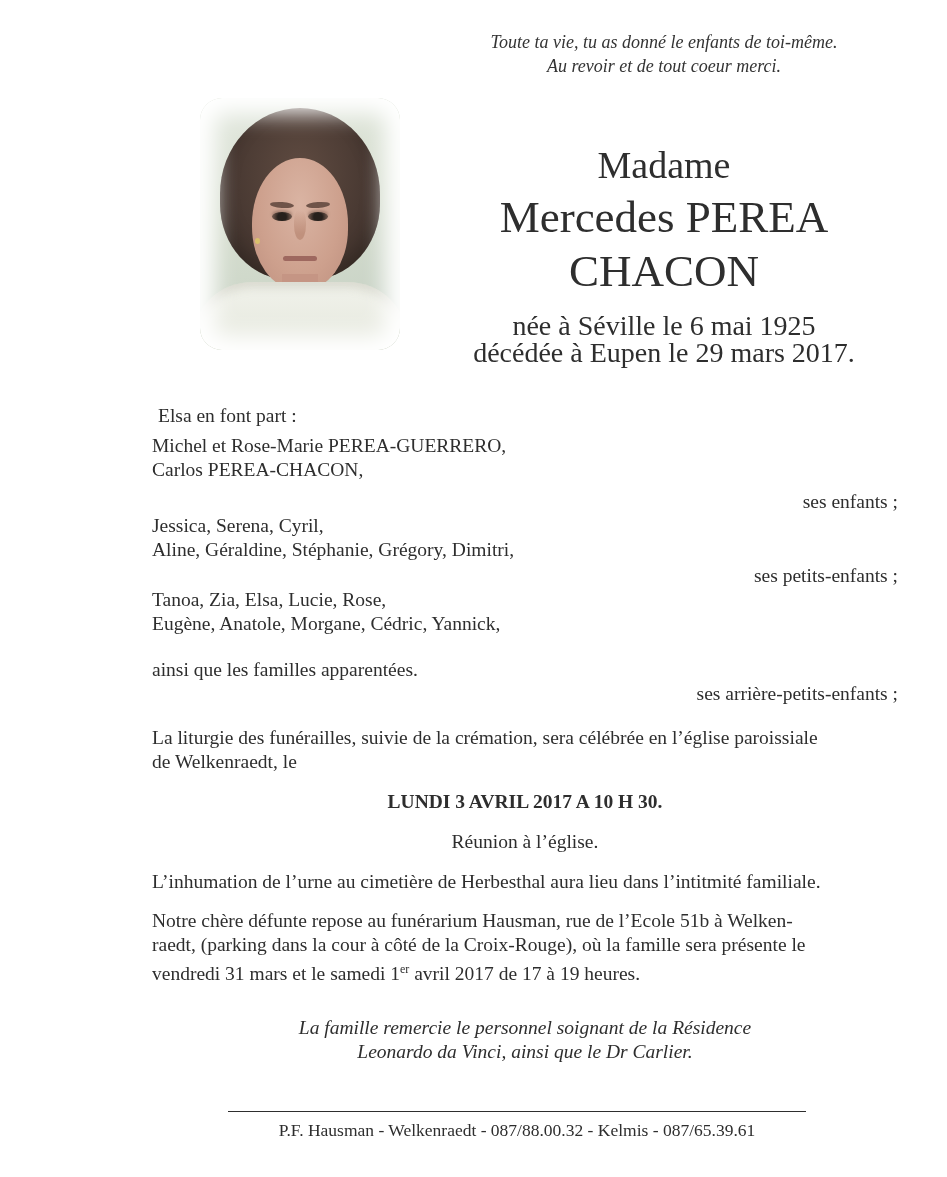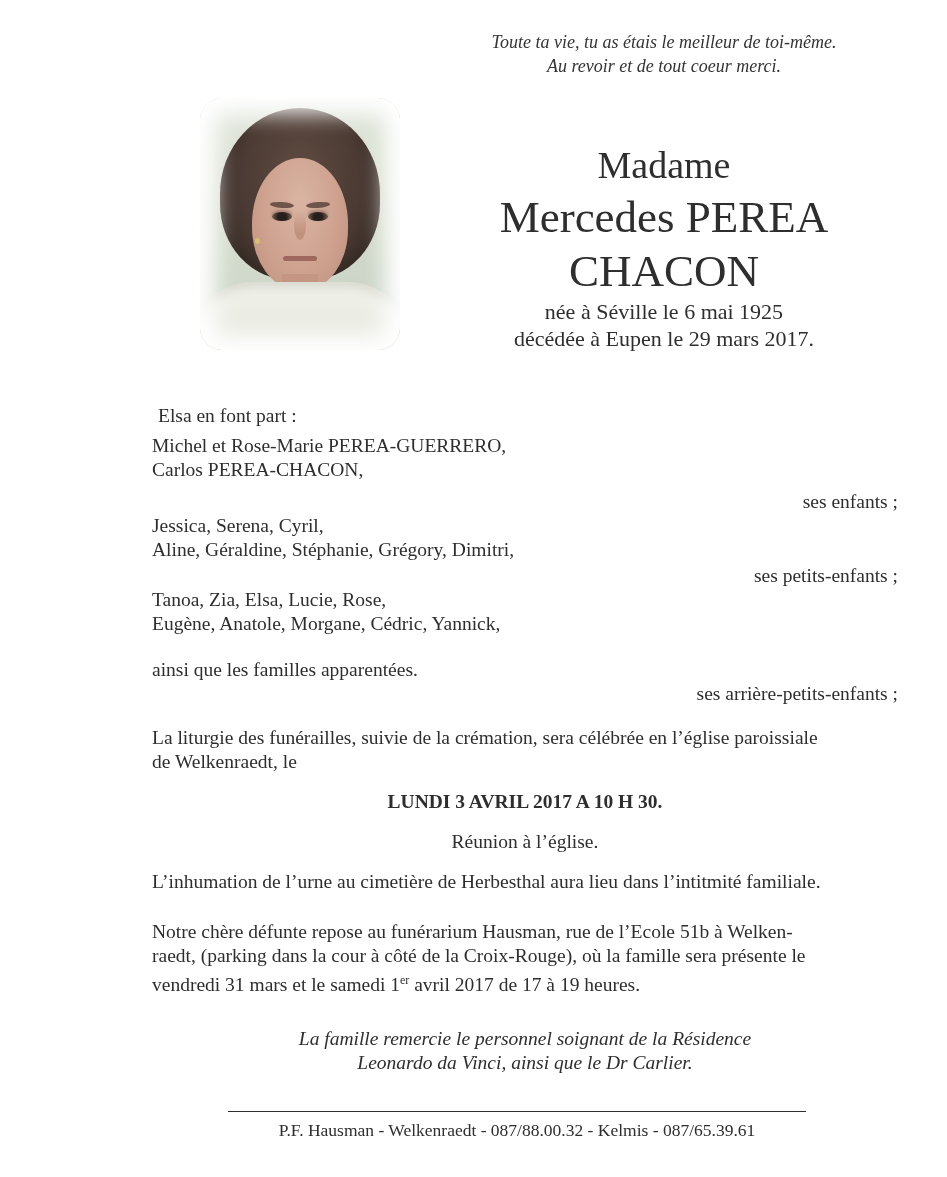--- a/index.html
+++ b/index.html
@@ -72,53 +72,53 @@
   .ph-vignette {
     left: 0; top: 0; width: 200px; height: 252px;
     border-radius: 22px;
     box-shadow: inset 0 0 22px 15px #ffffff;
   }
 
   
   .title-block { left: 418px; top: 140px; width: 492px; text-align: center; }
   .title-madame { font-size: 38px; line-height: 50px; font-weight: normal; margin: 0; }
   .title-name   { font-size: 45px; line-height: 54px; font-weight: normal; margin: 0; }
-  .title-dates  { font-size: 22px; line-height: 27px; }
+  .title-dates  { font-size: 28px; line-height: 27px; margin-top: 14px; }
 
   
   .body-block { left: 152px; top: 404px; width: 746px; font-size: 19.5px; }
   .b-line { line-height: 24px; white-space: nowrap; }
   .indent { padding-left: 6px; }
   .right { text-align: right; }
   .center { text-align: center; }
   .mt8  { margin-top: 8px; }
   .mt6  { margin-top: 6px; }
   .mt2  { margin-top: 2px; }
   .mt16 { margin-top: 16px; }
-  .mt14 { margin-top: 26px; }
+  .mt14 { margin-top: 15px; }
   .mt22 { margin-top: 22px; }
   .mt30 { margin-top: 30px; }
   .mt34 { margin-top: 20px; }
   .bold { font-weight: bold; }
   .italic { font-style: italic; }
   .sup { font-size: 12px; vertical-align: 7px; }
 
   
   .footer-block {
     left: 228px; top: 1111px; width: 578px;
     border-top: 1.5px solid #2e2e2e;
     text-align: center;
   }
   .footer-text { font-size: 17.5px; line-height: 24px; padding-top: 6px; }
 </style>
 </head>
 <body>
 
 <div class="abs quote-block">
-  <div class="b-line">Toute ta vie, tu as étais le meilleur de toi-même.</div>
+  <div class="b-line">Toute ta vie, tu as donné le enfants de toi-même.</div>
   <div class="b-line">Au revoir et de tout coeur merci.</div>
 </div>
 
 <div class="abs photo" title="Portrait photo of the deceased, elderly woman with dark curly hair wearing a white blouse">
   <div class="ph-hair"></div>
   <div class="ph-face"></div>
   <div class="ph-brow l"></div>
   <div class="ph-brow r"></div>
   <div class="ph-eye l"></div>
   <div class="ph-eye r"></div>

